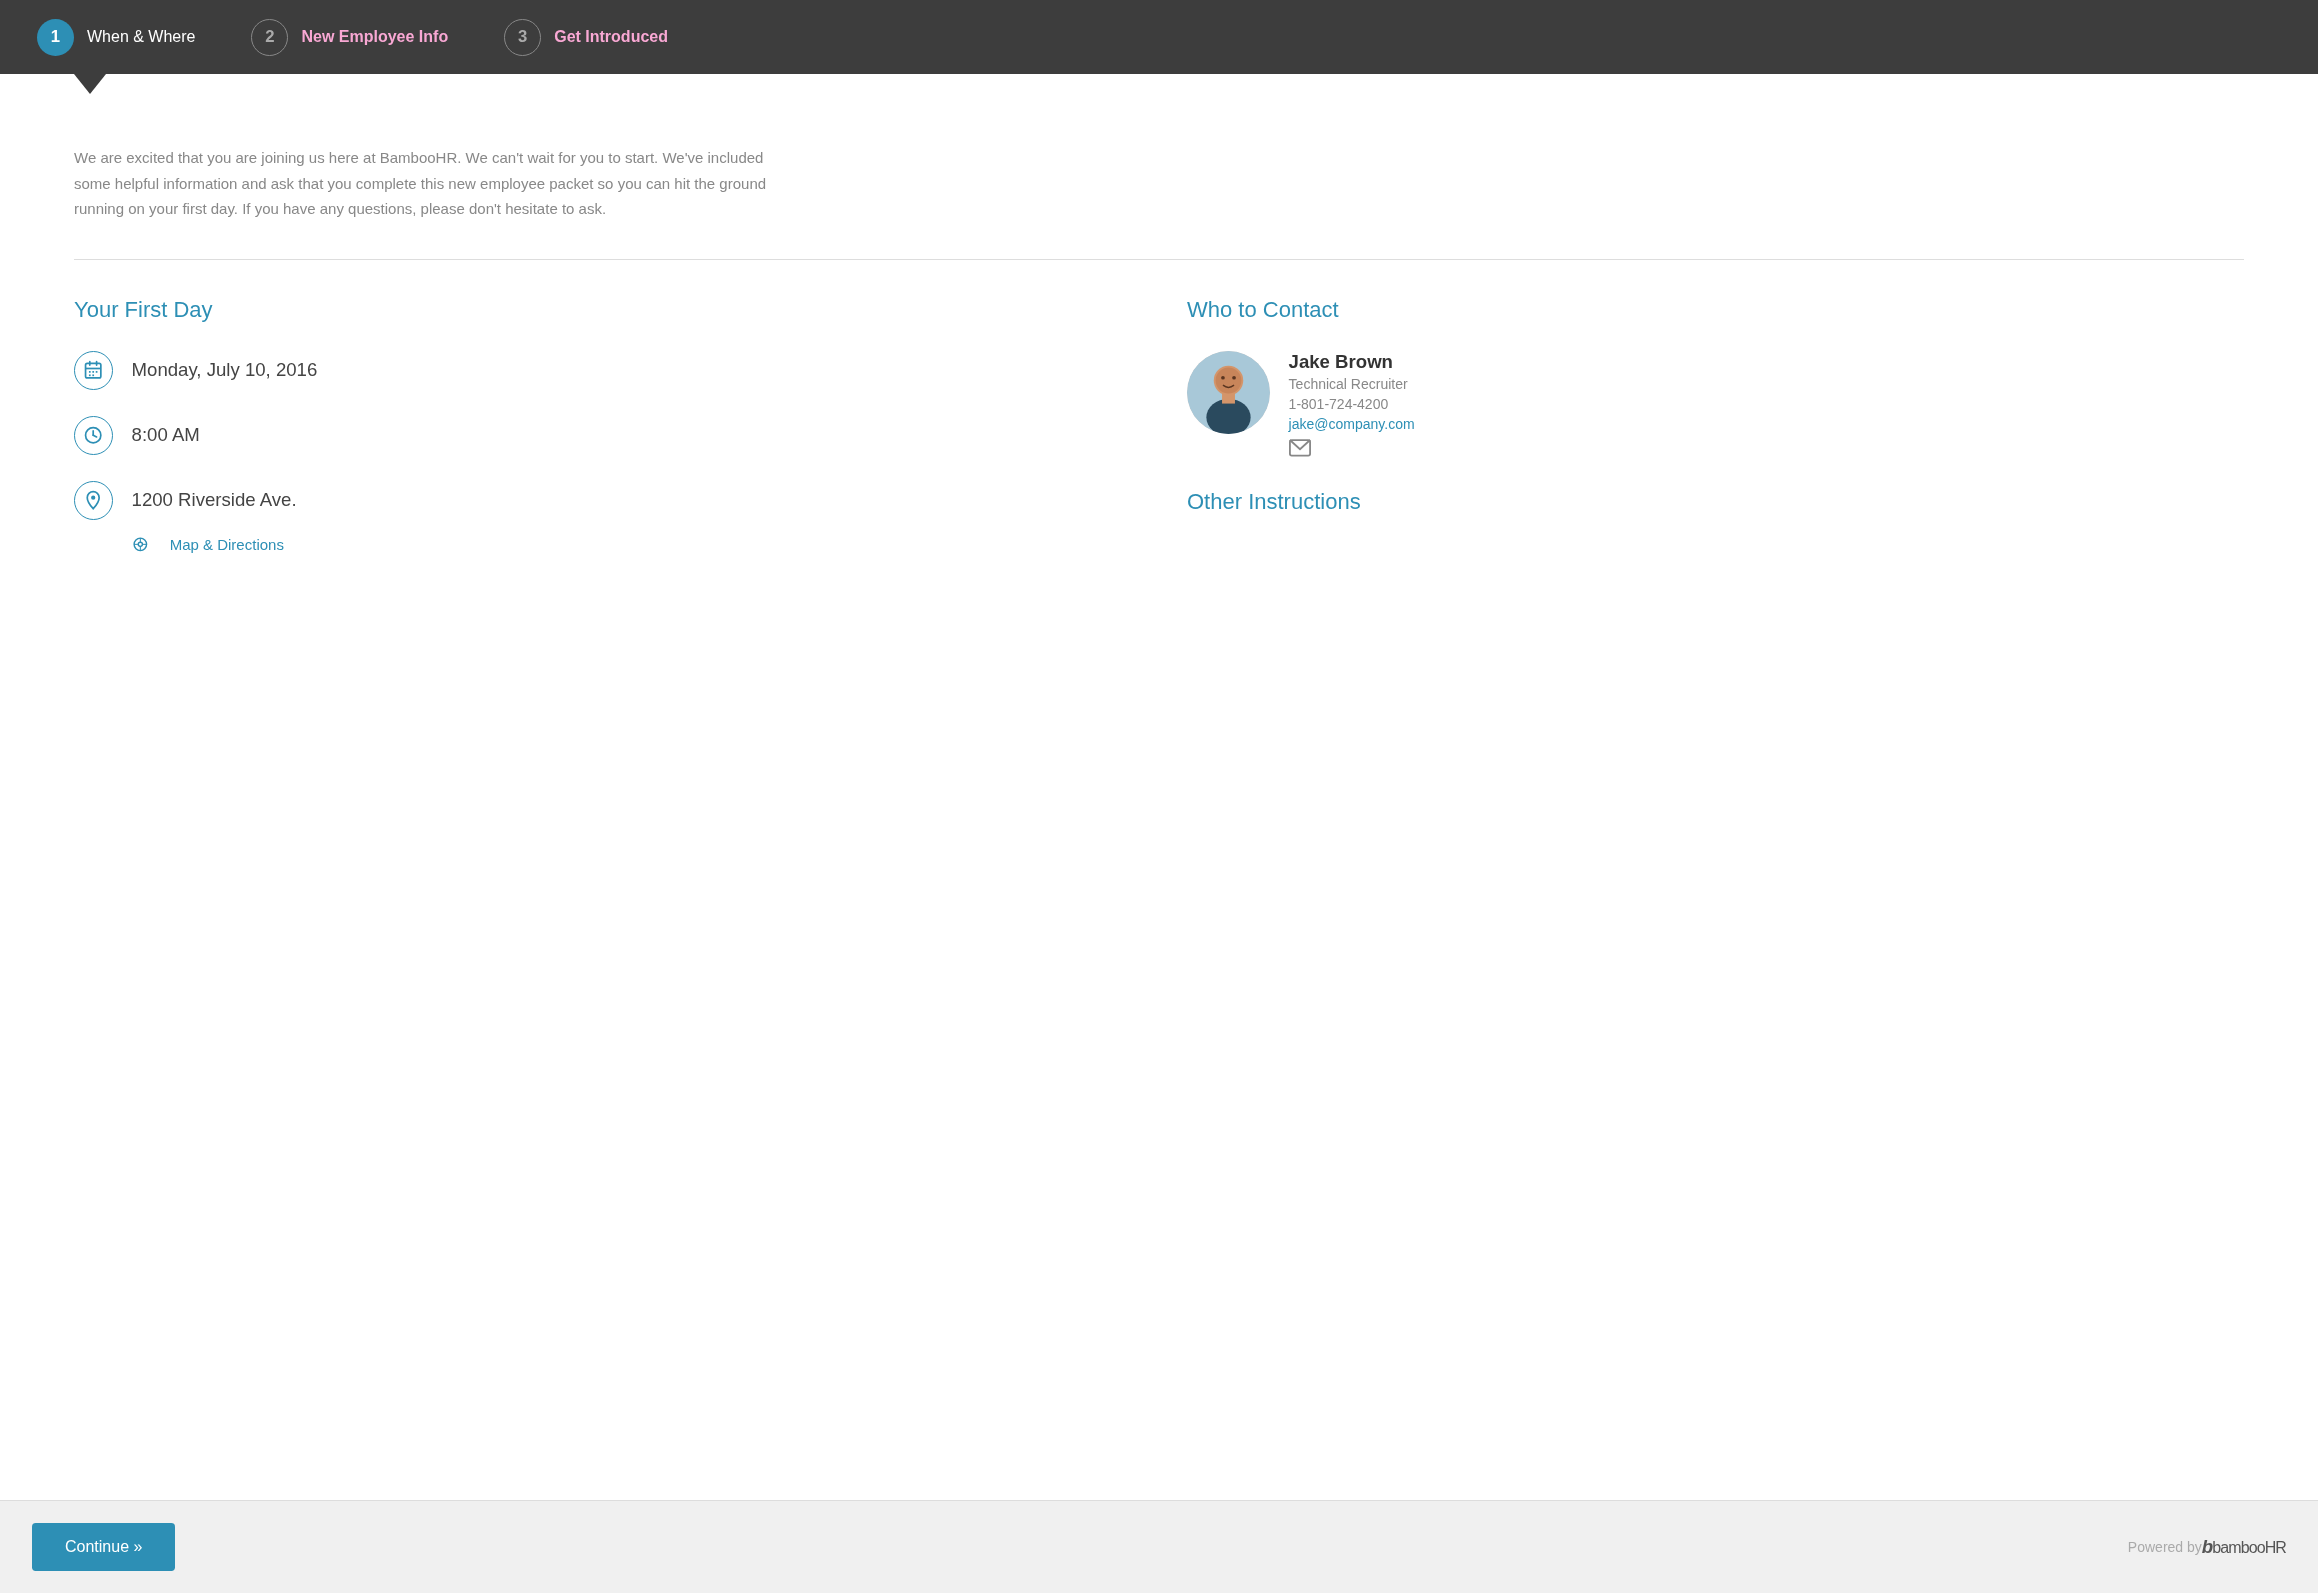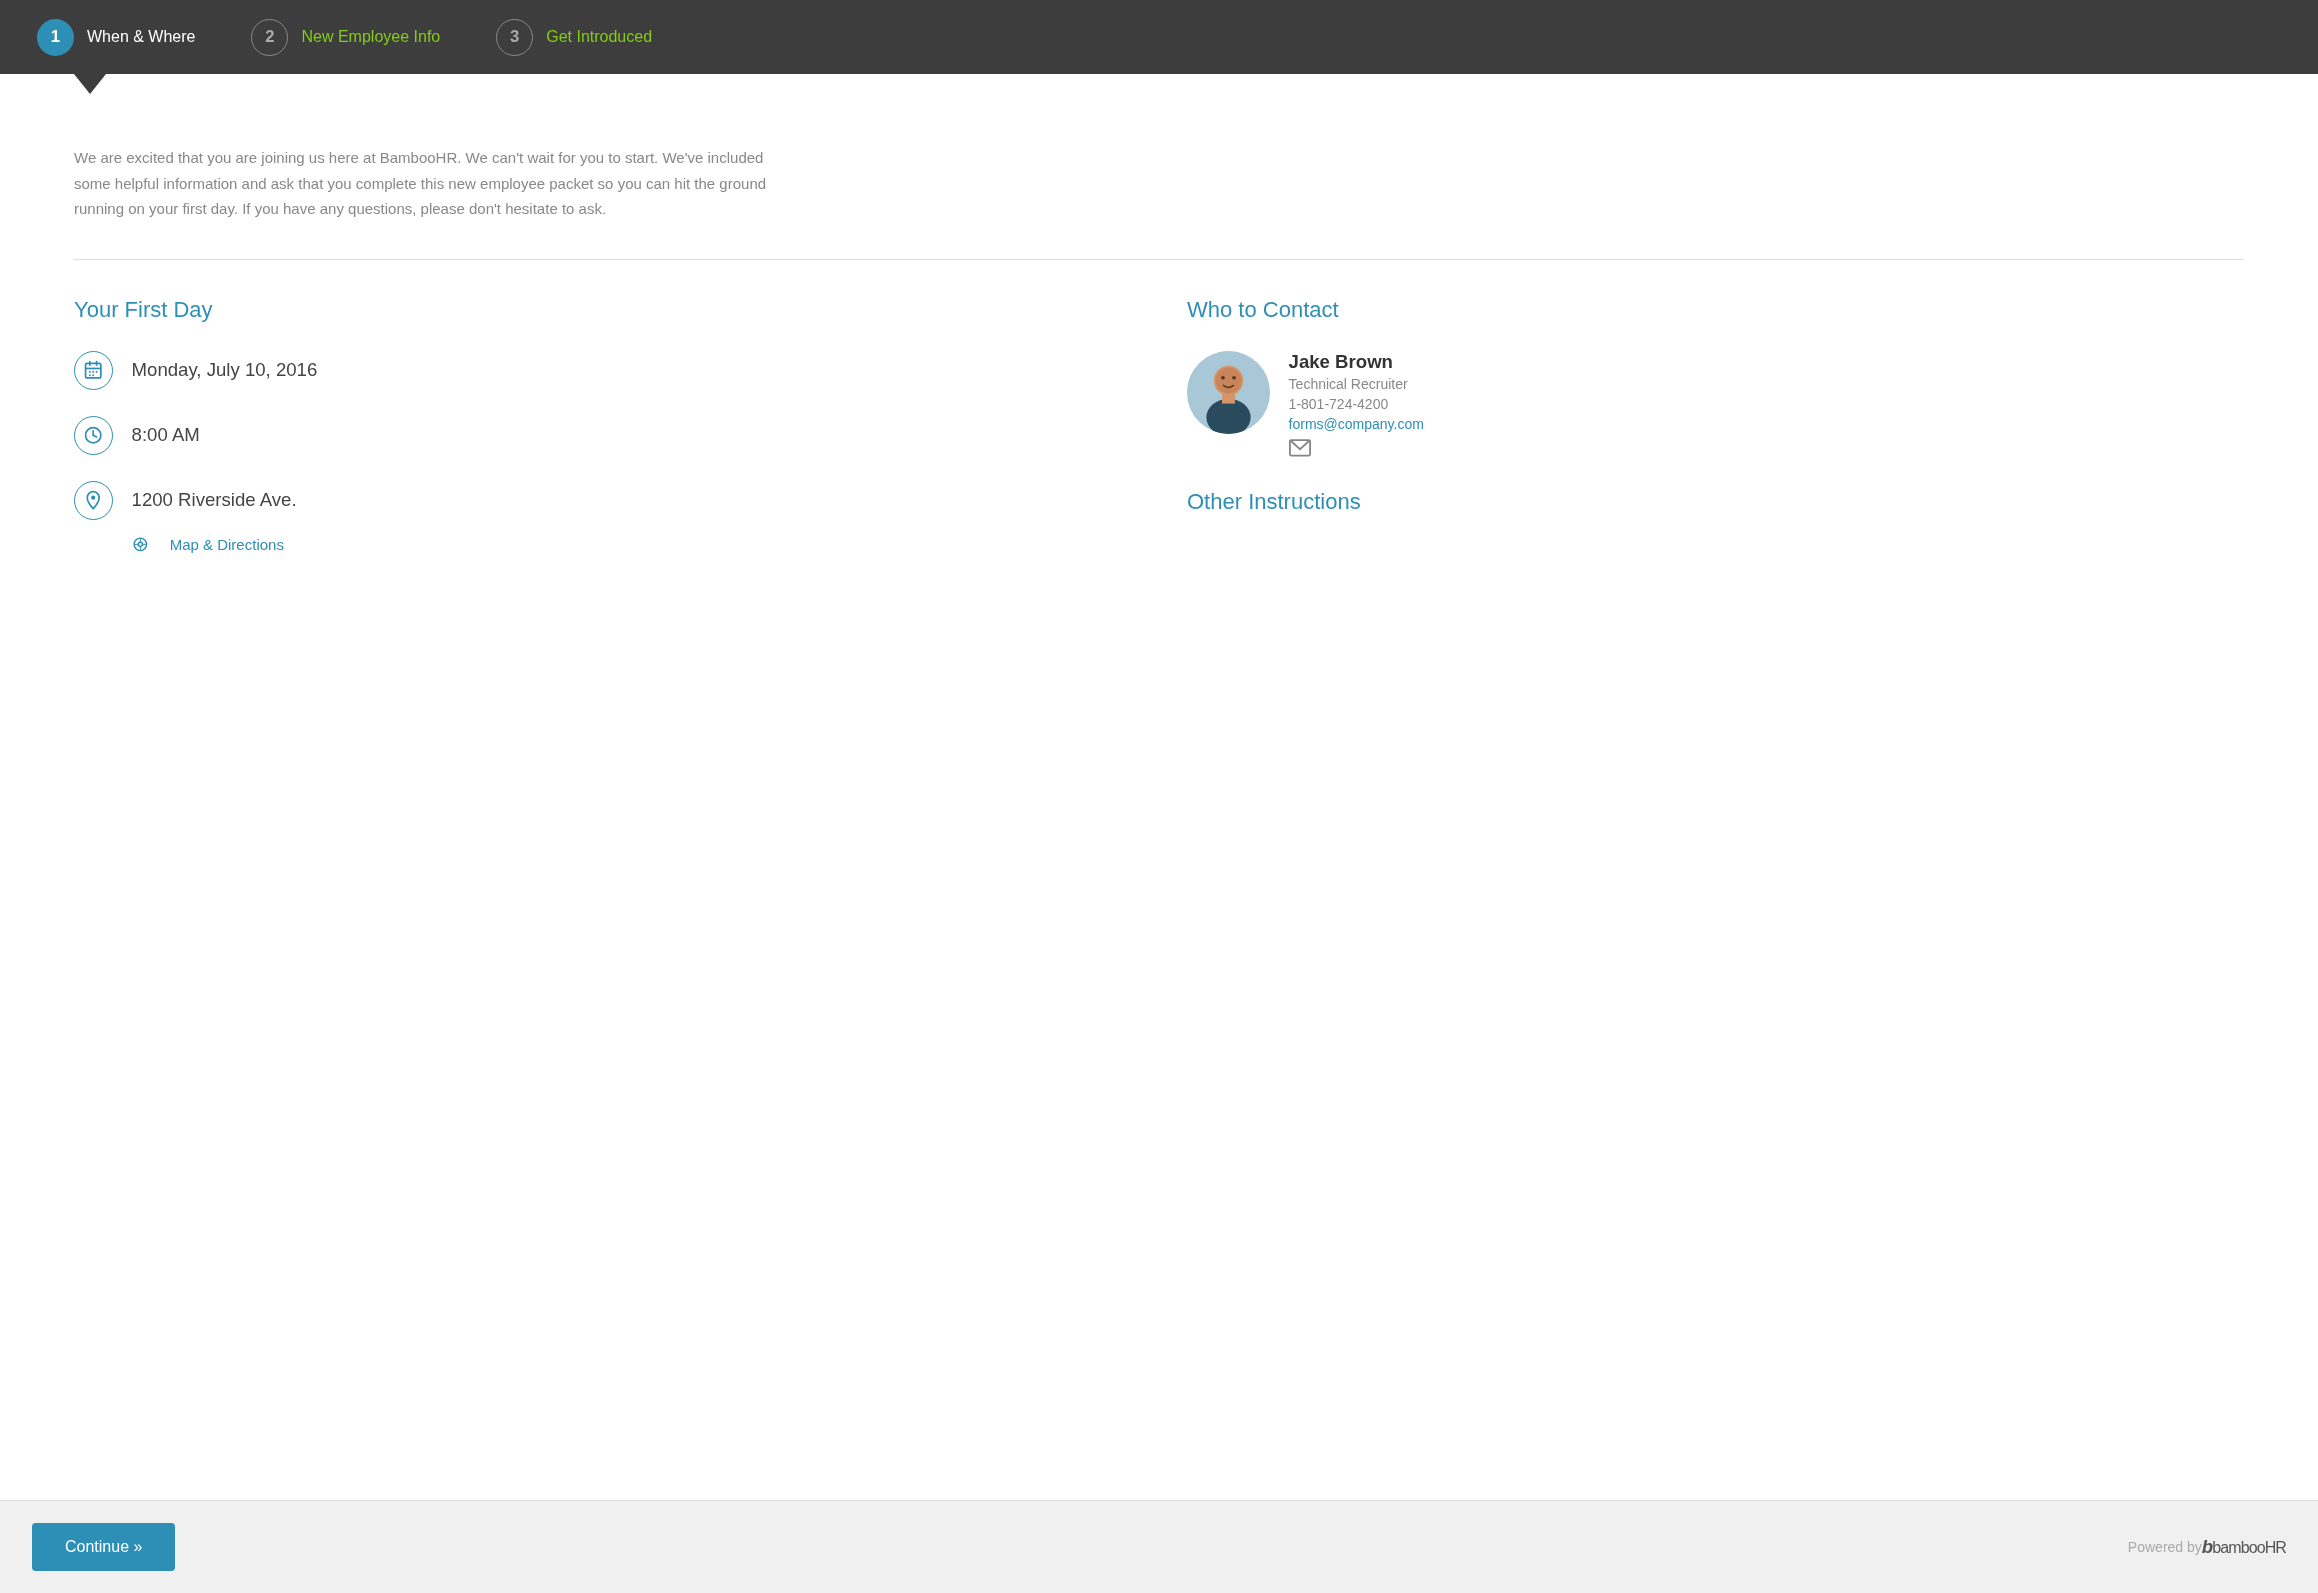--- a/index.html
+++ b/index.html
@@ -39,22 +39,22 @@
       background: transparent;
       border: 1.9px solid #888;
       color: #aaa;
     }
     .step-label {
       color: #fff;
       font-size: 16px;
       font-weight: 500;
     }
     .step-label.inactive {
-      color: #84cc16;
-      font-weight: 400;
+      color: #f9a8d4;
+      font-weight: 700;
     }
 
     
     .pointer-container {
       display: flex;
       padding-left: 74px;
       background: #fff;
     }
     .pointer {
       width: 0;
@@ -349,21 +349,21 @@
             <circle cx="45" cy="32" r="14" fill="#c8855a"></circle>
             <circle cx="39" cy="29" r="2" fill="#5a3520"></circle>
             <circle cx="51" cy="29" r="2" fill="#5a3520"></circle>
             <path d="M39 37 Q45 42 51 37" stroke="#5a3520" stroke-width="1.5" fill="none"></path>
           </svg>
         </div>
         <div class="contact-info">
           <div class="contact-name">Jake Brown</div>
           <div class="contact-title">Technical Recruiter</div>
           <div class="contact-phone">1-801-724-4200</div>
-          <div class="contact-email">forms@company.com</div>
+          <div class="contact-email">jake@company.com</div>
           <div class="email-icon">
             <svg width="22" height="18.6" viewBox="0 0 24 20" fill="none" xmlns="http://www.w3.org/2000/svg">
               <rect x="1" y="1" width="22" height="17" rx="2" stroke="#888" stroke-width="2" fill="none"></rect>
               <polyline points="1,1 12,11 23,1" stroke="#888" stroke-width="2" fill="none"></polyline>
             </svg>
           </div>
         </div>
       </div>
 
       <h2 class="other-title">Other Instructions</h2>

